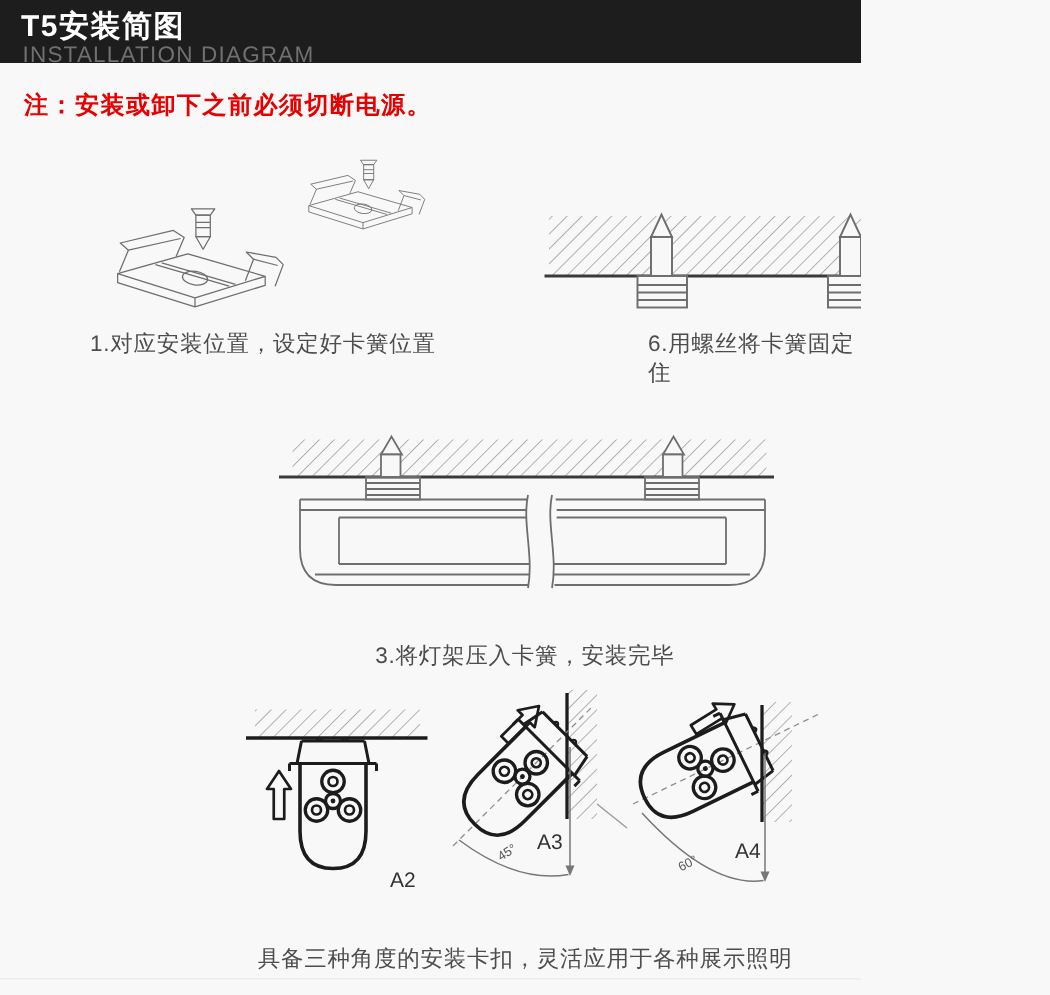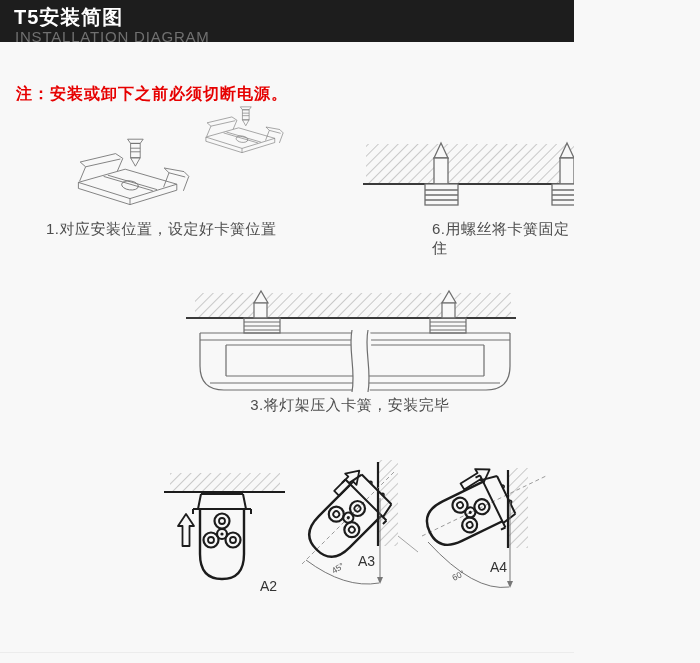--- a/index.html
+++ b/index.html
@@ -1,23 +1,23 @@
 <!DOCTYPE html>
 <html><head>
 <meta charset="utf-8">
 <style>
   html,body{margin:0;padding:0;background:#f8f8f8;}
   .page{position:relative;width:574px;height:663px;background:#f8f8f8;overflow:hidden;
         font-family:"Liberation Sans","DejaVu Sans",sans-serif;}
   .hdr{position:absolute;left:0;top:0;width:700px;height:42px;background:#1d1d1d;}
   .hdr-title{position:absolute;left:14px;top:4px;font-size:20px;font-weight:bold;color:#ffffff;letter-spacing:1px;}
   .hdr-sub{position:absolute;left:15px;top:28px;font-size:15px;color:#707070;letter-spacing:0.8px;}
-  .notice{position:absolute;left:16px;top:60px;font-size:16px;font-weight:bold;color:#e60000;letter-spacing:1px;margin-top:24px;}
+  .notice{position:absolute;left:16px;top:60px;font-size:16px;font-weight:bold;color:#e60000;letter-spacing:1px;}
   .cap{position:absolute;font-size:15px;color:#4d4d4d;letter-spacing:0.5px;}
-  .cap-center{left:0;width:700px;text-align:center;}
+  .cap-center{left:0;width:700px;text-align:center;margin-top:32px;}
   .abs{position:absolute;}
   .hairline{position:absolute;left:0;top:652px;width:700px;height:1px;background:#ececec;}
   svg{display:block;}
 </style>
 </head>
 <body>
 
 <div class="page">
 
   <svg width="0" height="0" style="position:absolute" aria-hidden="true">
@@ -84,21 +84,21 @@
         <rect x="198" y="28" width="14" height="26"></rect>
     </g>
     <g fill="#f8f8f8" stroke="#6e6e6e" stroke-width="1.3">
       <rect x="63" y="54" width="33" height="21"></rect>
         <path d="M63,60 h33 M63,65 h33 M63,70 h33" fill="none"></path>
       <rect x="190" y="54" width="33" height="21"></rect>
         <path d="M190,60 h33 M190,65 h33 M190,70 h33" fill="none"></path>
     </g>
   </svg>
 
-  <div class="cap" style="left:46px;top:220px">1.对应安装位置，设定好卡簧位置</div>
+  <div class="cap" style="left:60px;top:220px">1.对应安装位置，设定好卡簧位置</div>
   <div class="cap" style="left:432px;top:220px">6.用螺丝将卡簧固定住</div>
 
   <svg class="abs" style="left:180px;top:286px" width="340" height="120" viewBox="0 0 340 120">
     <rect x="15" y="7" width="316" height="25" fill="url(#hatch)"></rect>
     <line x1="6" y1="32" x2="336" y2="32" stroke="#3a3a3a" stroke-width="2"></line>
     <g fill="#f8f8f8" stroke="#6e6e6e" stroke-width="1.2">
       <path d="M74,17 L88,17 L81,5 Z"></path>
         <rect x="74" y="17" width="13" height="15"></rect>
       <path d="M262,17 L276,17 L269,5 Z"></path>
         <rect x="262" y="17" width="13" height="15"></rect>
@@ -149,15 +149,16 @@
     <path d="M8,84 L132,24" stroke="#909090" stroke-width="0.9" stroke-dasharray="4 3" fill="none"></path>
     <use href="#fixture" transform="translate(94,42) rotate(64)"></use>
     <use href="#oarrow" transform="translate(62,26) rotate(58)"></use>
     <path d="M96,50 V134" stroke="#777" stroke-width="1" fill="none"></path>
     <path d="M96,136 l-3,-7 l6,0 z" fill="#777" stroke="none"></path>
     <path d="M14,90 Q60,140 95,135" stroke="#777" stroke-width="1" fill="none"></path>
     <text transform="translate(40,129) rotate(-27)" font-size="8.5" fill="#555" font-family="Liberation Sans, DejaVu Sans, sans-serif">60°</text>
     <text x="76" y="120" font-size="14" fill="#333" font-family="Liberation Sans, DejaVu Sans, sans-serif">A4</text>
   </svg>
 
+  <div class="cap cap-center" style="top:598px">具备三种角度的安装卡扣，灵活应用于各种展示照明</div>
 
   <div class="hairline"></div>
 </div>
 
 </body></html>

